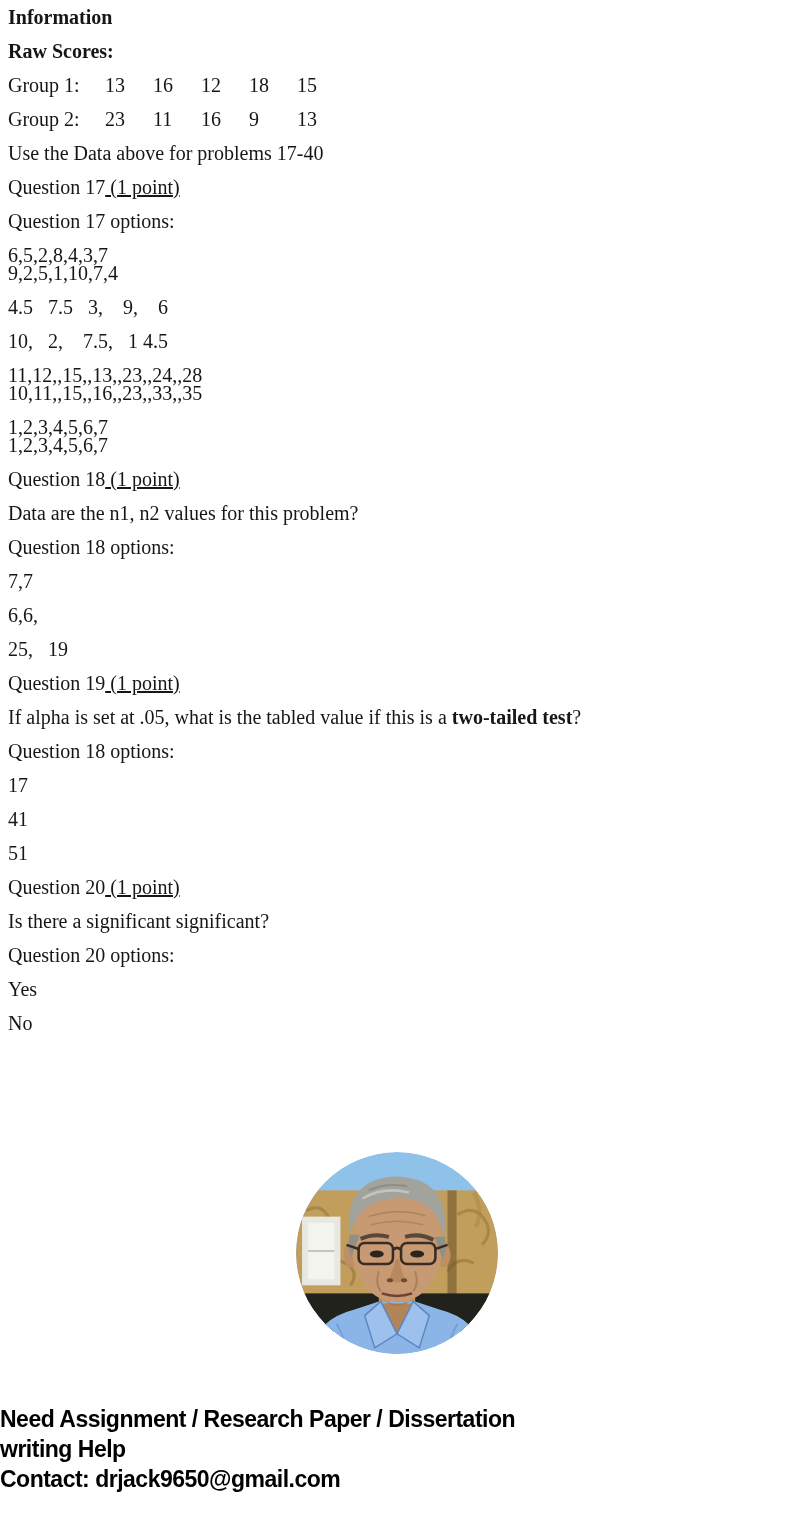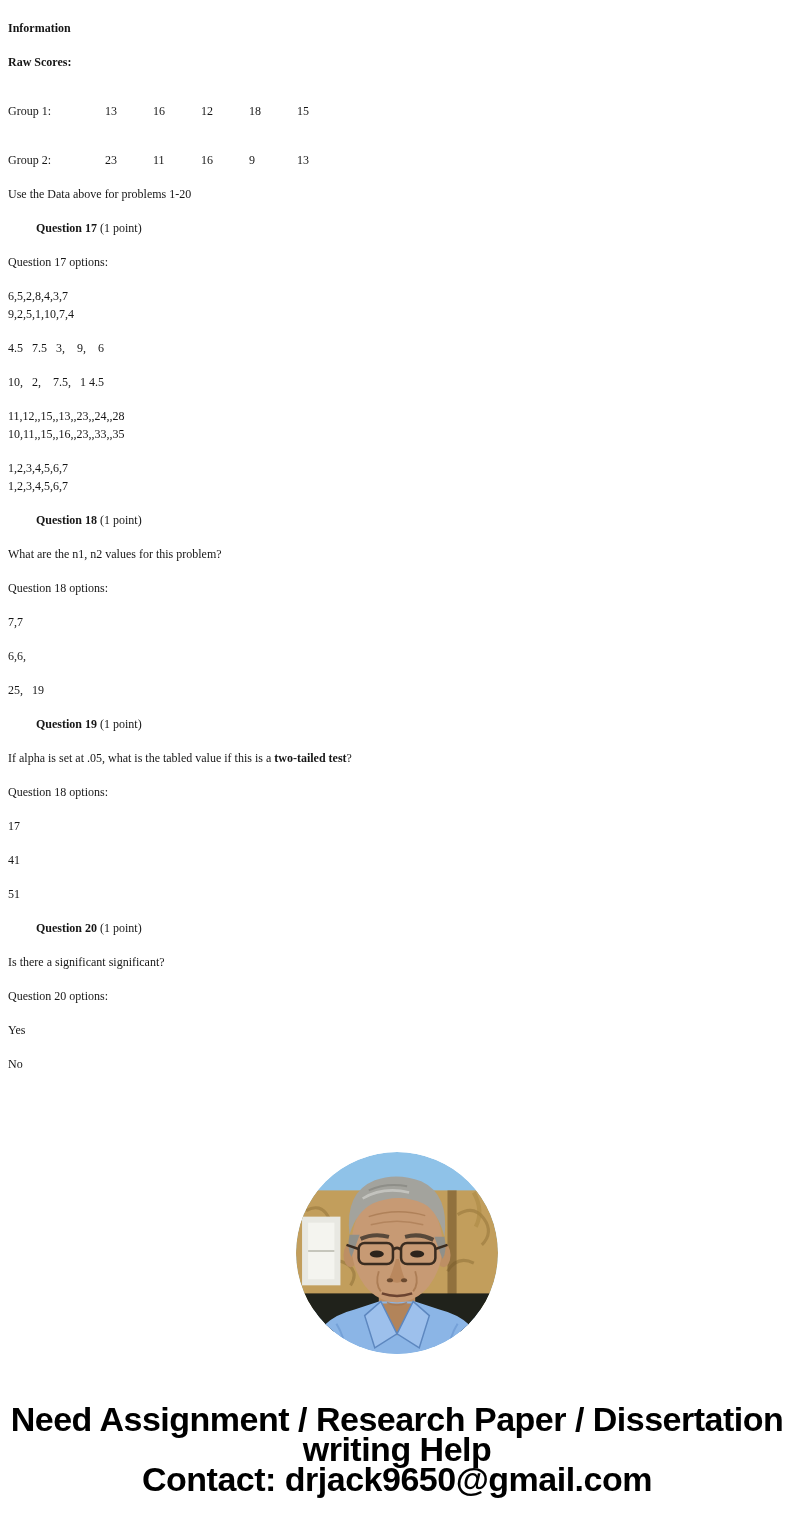--- a/index.html
+++ b/index.html
@@ -10,33 +10,33 @@
     background: #ffffff;
     color: #161616;
     font-family: "Liberation Serif", serif;
     overflow: hidden;
   }
 
   
   .doc {
     height: 1128px;
     overflow: hidden;
-    padding: 19px 10px 0 8px;
-    font-size: 12px;
+    padding: 8px 10px 0 8px;
+    font-size: 20px;
     line-height: 18px;
   }
   .doc p {
     margin: 0 0 16px 0;
     white-space: pre-wrap;
   }
   .bold { font-weight: bold; }
-  .q-title { font-weight: bold; margin-left: 28px; }
-  .q-points { font-weight: normal; }
+  .q-title { font-weight: normal; }
+  .q-points { font-weight: normal; text-decoration: underline; }
 
-  .group-row .glabel { display: inline-block; width: 97px; margin-top: 15px; }
+  .group-row .glabel { display: inline-block; width: 97px; }
   .group-row .gval   { display: inline-block; width: 48px; }
 
   
   .avatar-row {
     margin-top: 24px;
     height: 202px;
     display: flex;
     justify-content: center;
   }
   .avatar {
@@ -44,58 +44,57 @@
     height: 202px;
     border-radius: 50%;
     overflow: hidden;
     flex: 0 0 auto;
   }
   .avatar svg { display: block; width: 202px; height: 202px; }
 
   
   .footer {
     margin-top: 50px;
-    text-align: center;
     font-family: "Liberation Sans", sans-serif;
     font-weight: bold;
     color: #000000;
-    font-size: 34px;
+    font-size: 23px;
     line-height: 30px;
     letter-spacing: -0.5px;
   }
   .footer .line { white-space: pre-line; }
 </style>
 </head>
 <body>
 
 <div class="doc">
 
   <p class="bold">Information</p>
 
   <p class="bold">Raw Scores:</p>
 
   <p class="group-row"><span class="glabel">Group 1:</span><span class="gval">13</span><span class="gval">16</span><span class="gval">12</span><span class="gval">18</span><span class="gval">15</span></p>
 
   <p class="group-row"><span class="glabel">Group 2:</span><span class="gval">23</span><span class="gval">11</span><span class="gval">16</span><span class="gval">9</span><span class="gval">13</span></p>
 
-  <p>Use the Data above for problems 1-20</p>
+  <p>Use the Data above for problems 17-40</p>
 
   <p><span class="q-title">Question 17</span><span class="q-points"> (1 point)</span></p>
   <p>Question 17 options:</p>
   <p class="opt">6,5,2,8,4,3,7
 9,2,5,1,10,7,4</p>
   <p class="opt">4.5   7.5   3,    9,    6</p>
   <p class="opt">10,   2,    7.5,   1 4.5</p>
   <p class="opt">11,12,,15,,13,,23,,24,,28
 10,11,,15,,16,,23,,33,,35</p>
   <p class="opt">1,2,3,4,5,6,7
 1,2,3,4,5,6,7</p>
 
   <p><span class="q-title">Question 18</span><span class="q-points"> (1 point)</span></p>
-  <p>What are the n1, n2 values for this problem?</p>
+  <p>Data are the n1, n2 values for this problem?</p>
   <p>Question 18 options:</p>
   <p class="opt">7,7</p>
   <p class="opt">6,6,</p>
   <p class="opt">25,   19</p>
 
   <p><span class="q-title">Question 19</span><span class="q-points"> (1 point)</span></p>
   <p><span>If alpha is set at .05, what is the tabled value if this is a </span><span class="bold">two-tailed test</span><span>?</span></p>
   <p>Question 18 options:</p>
   <p class="opt">17</p>
   <p class="opt">41</p>

